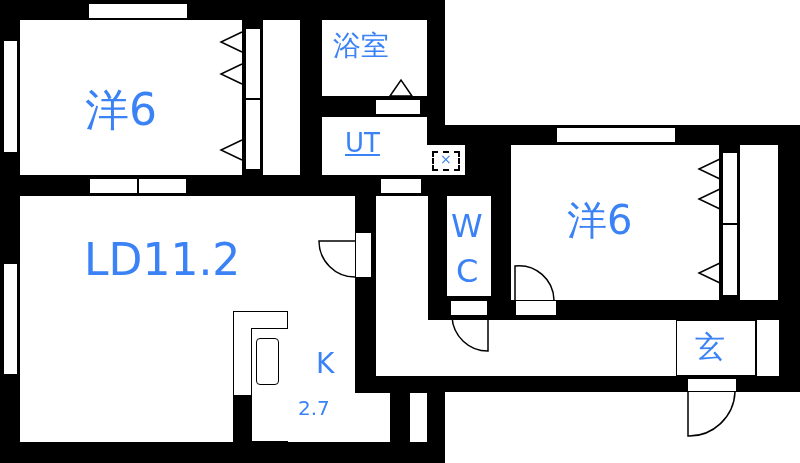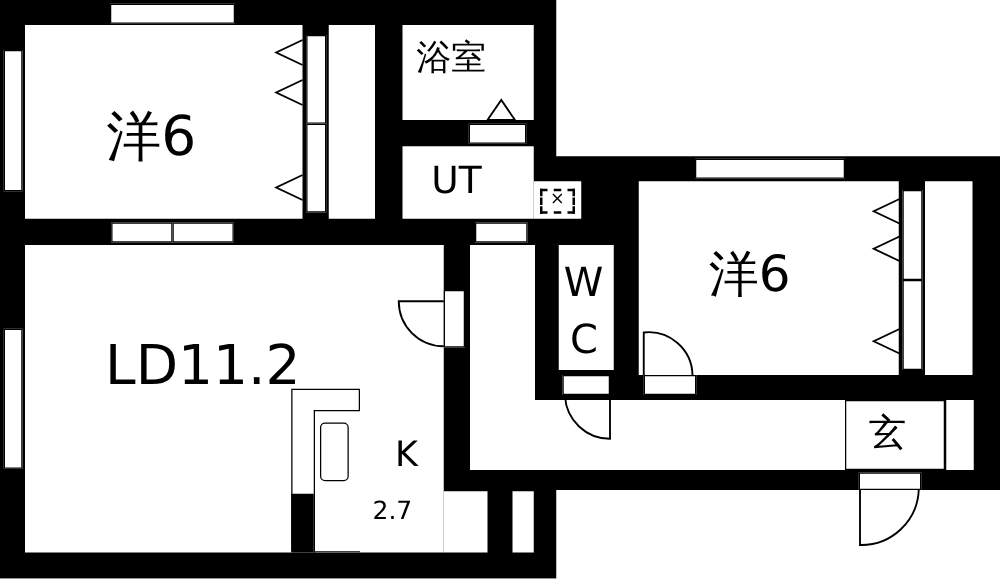--- a/index.html
+++ b/index.html
@@ -1,20 +1,20 @@
 <!DOCTYPE html>
 <html><head>
 <meta charset="utf-8">
 <style>
   html,body{margin:0;padding:0;background:#fff;}
   #plan{position:relative;width:800px;height:463px;overflow:hidden;background:#fff;font-family:"DejaVu Sans",sans-serif;}
   .w{position:absolute;background:#000;}
   .r{position:absolute;background:#fff;}
   .win{position:absolute;background:#fff;border:1.5px solid #000;box-sizing:border-box;}
-  .lbl{position:absolute;color:#000000;line-height:1;white-space:nowrap;}
+  .lbl{position:absolute;color:#3b82f6;line-height:1;white-space:nowrap;}
   svg{position:absolute;overflow:visible;}
 </style>
 </head>
 <body>
 
 <div id="plan">
 
   <div class="w" style="left:0;top:0;width:445px;height:200px;"></div>
   <div class="w" style="left:0;top:180px;width:445px;height:283px;"></div>
   <div class="w" style="left:425px;top:125px;width:375px;height:267px;"></div>
@@ -90,22 +90,22 @@
   </svg>
   <svg style="left:512px;top:262px;" width="50" height="40">
     <path d="M3,38 L3,4 A35,35 0 0 1 42,38" fill="none" stroke="#000" stroke-width="1.5"></path>
   </svg>
   <svg style="left:685px;top:390px;" width="60" height="50">
     <path d="M3,2 L3,46 A46,46 0 0 0 50,2" fill="none" stroke="#000" stroke-width="1.5"></path>
   </svg>
 
   <div class="lbl" style="left:85px;top:88px;font-size:44px;">洋6</div>
   <div class="lbl" style="left:333px;top:32px;font-size:28px;">浴室</div>
-  <div class="lbl" style="left:345px;top:130px;font-size:30px;">UT</div>
+  <div class="lbl" style="left:345px;top:130px;font-size:26px;text-decoration:underline;">UT</div>
   <div class="lbl" style="left:567px;top:200px;font-size:40px;">洋6</div>
-  <div class="lbl" style="left:84px;top:238px;font-size:44px;margin-top:33px;">LD11.2</div>
+  <div class="lbl" style="left:84px;top:238px;font-size:44px;">LD11.2</div>
   <div class="lbl" style="left:451px;top:210px;font-size:32px;">W</div>
   <div class="lbl" style="left:456px;top:255px;font-size:32px;">C</div>
   <div class="lbl" style="left:316px;top:350px;font-size:28px;">K</div>
   <div class="lbl" style="left:298px;top:398px;font-size:20px;">2.7</div>
   <div class="lbl" style="left:695px;top:332px;font-size:30px;">玄</div>
 
 </div>
 
 </body></html>

